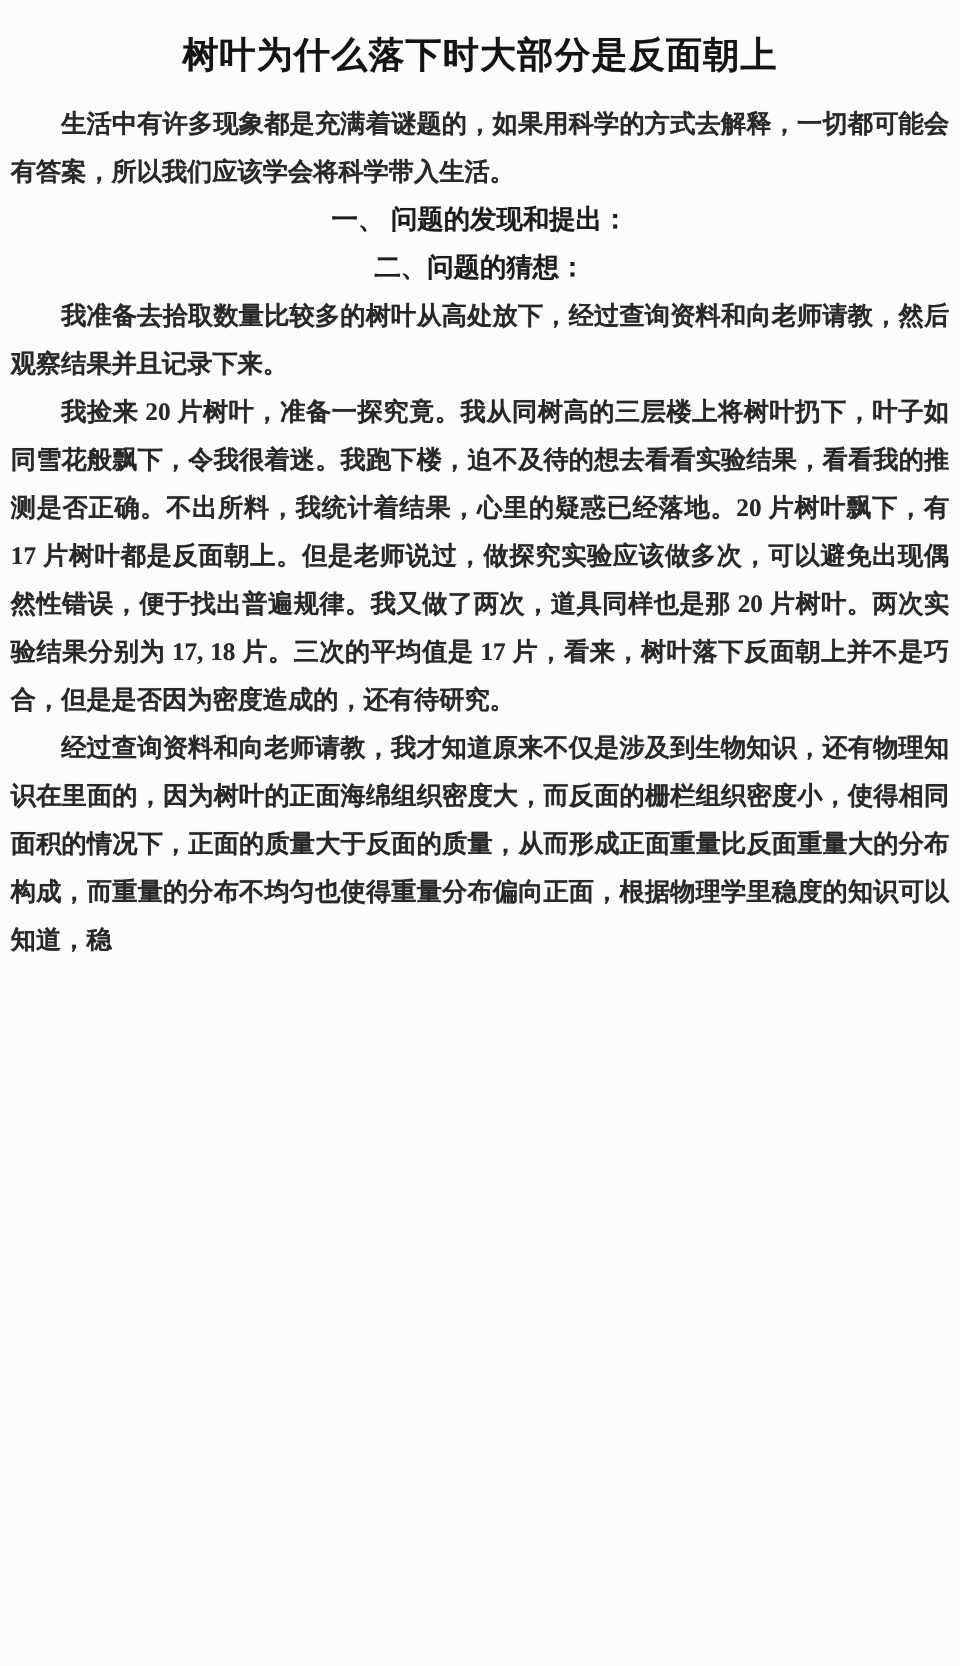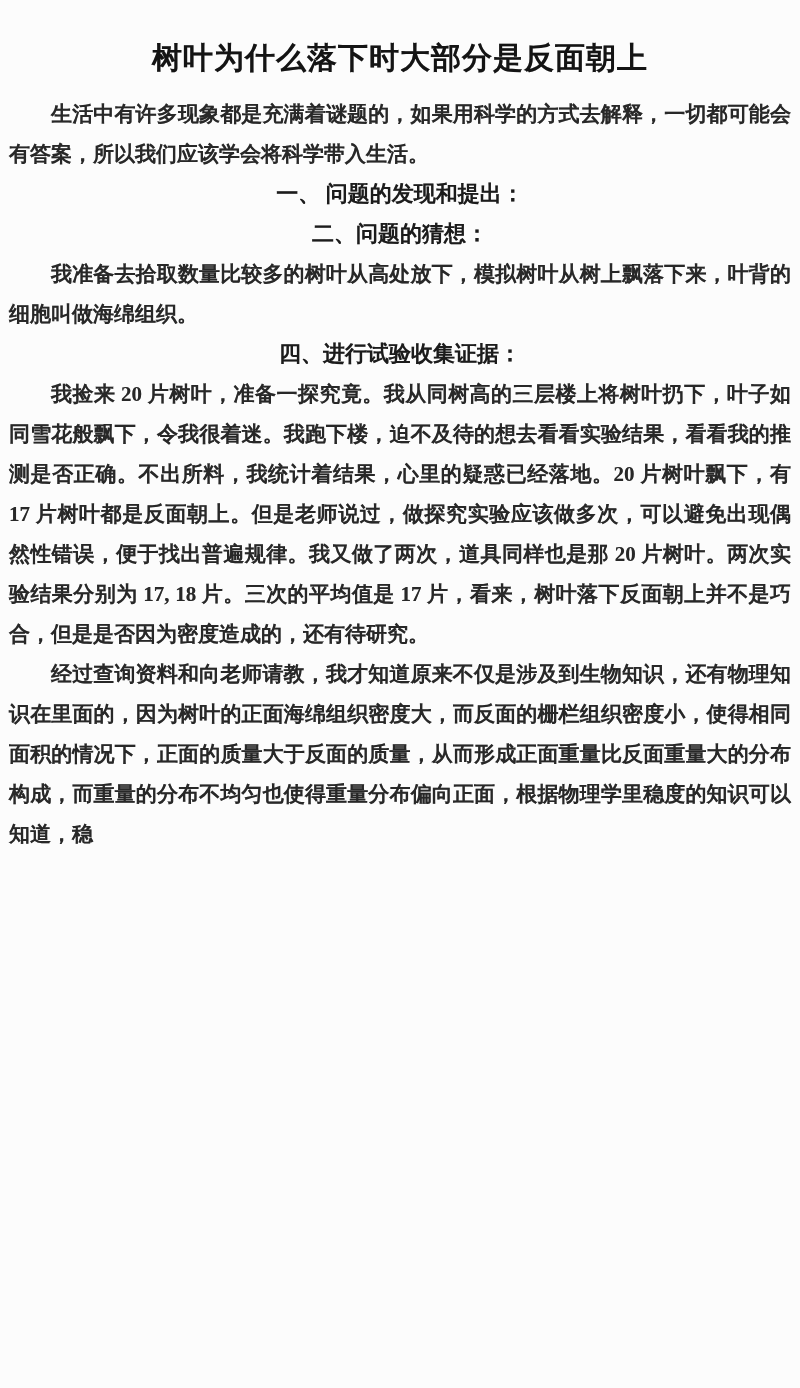--- a/index.html
+++ b/index.html
@@ -18,21 +18,21 @@
     box-sizing: border-box;
     padding: 22px 9px 0 9px;
     font-family: "Liberation Serif", "DejaVu Serif", serif;
     font-size: 21px;
     line-height: 40px;
     color: #282828;
     text-align: justify;
     text-shadow: 0 0 0.6px rgba(40,40,40,0.45);
   }
   .doc-title {
-    margin: 16px 0 16px 0;
+    margin: 5px 0 16px 0;
     text-align: center;
     font-size: 30px;
     line-height: 40px;
     font-weight: bold;
     color: #141414;
     letter-spacing: 1px;
   }
   .section-heading {
     margin: 0;
     font-size: 22px;
@@ -53,19 +53,18 @@
 <main class="page">
 
   <h1 class="doc-title">树叶为什么落下时大部分是反面朝上</h1>
 
   <p class="para">生活中有许多现象都是充满着谜题的，如果用科学的方式去解释，一切都可能会有答案，所以我们应该学会将科学带入生活。</p>
 
   <h2 class="section-heading">一、 问题的发现和提出：</h2>
 
   <h2 class="section-heading">二、问题的猜想：</h2>
 
-  <p class="para">我准备去拾取数量比较多的树叶从高处放下，模拟树叶从树上飘落下来，叶背的细胞叫做海绵组织。</p>
+  <p class="para">我准备去拾取数量比较多的树叶从高处放下，经过查询资料和向老师请教，然后观察结果并且记录下来。</p>
 
-  <h2 class="section-heading">四、进行试验收集证据：</h2>
   <p class="para">我捡来 20 片树叶，准备一探究竟。我从同树高的三层楼上将树叶扔下，叶子如同雪花般飘下，令我很着迷。我跑下楼，迫不及待的想去看看实验结果，看看我的推测是否正确。不出所料，我统计着结果，心里的疑惑已经落地。20 片树叶飘下，有 17 片树叶都是反面朝上。但是老师说过，做探究实验应该做多次，可以避免出现偶然性错误，便于找出普遍规律。我又做了两次，道具同样也是那 20 片树叶。两次实验结果分别为 17, 18 片。三次的平均值是 17 片，看来，树叶落下反面朝上并不是巧合，但是是否因为密度造成的，还有待研究。</p>
   <p class="para">经过查询资料和向老师请教，我才知道原来不仅是涉及到生物知识，还有物理知识在里面的，因为树叶的正面海绵组织密度大，而反面的栅栏组织密度小，使得相同面积的情况下，正面的质量大于反面的质量，从而形成正面重量比反面重量大的分布构成，而重量的分布不均匀也使得重量分布偏向正面，根据物理学里稳度的知识可以知道，稳</p>
 
 </main>
 
 </body></html>

